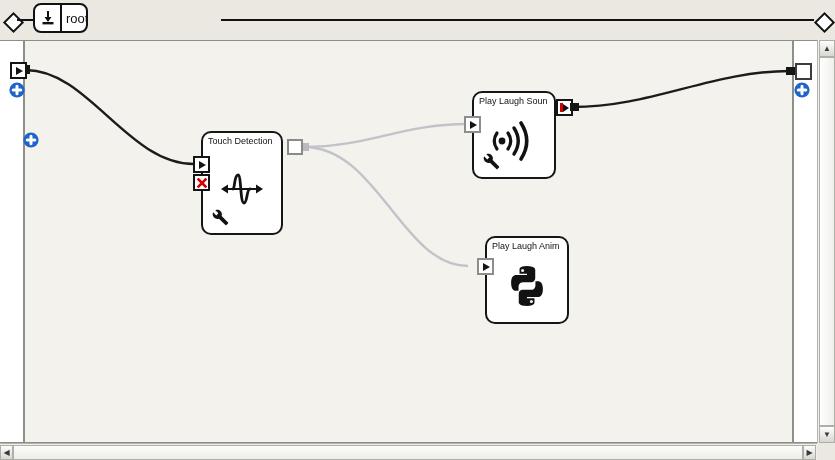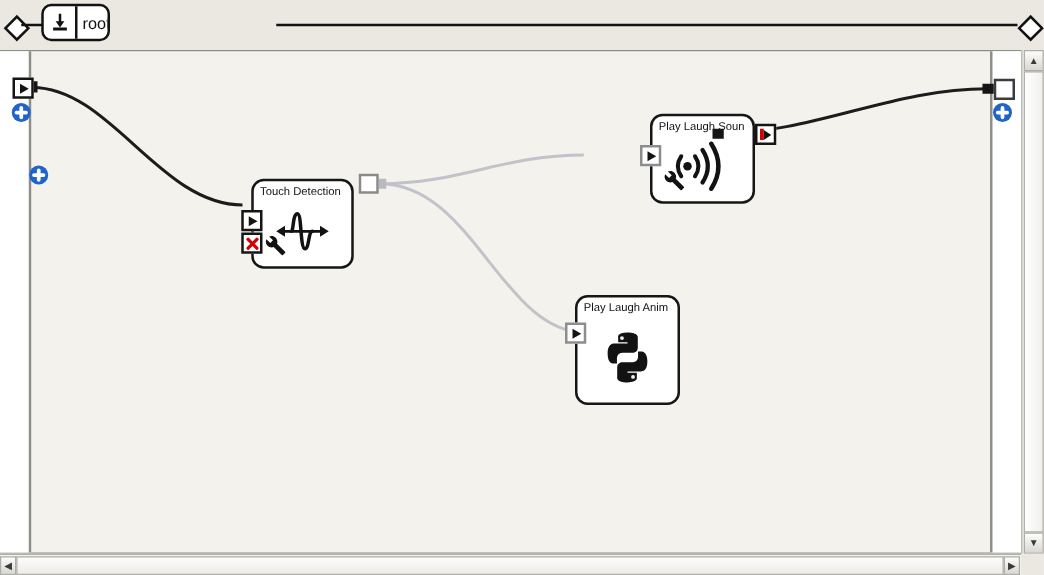--- a/index.html
+++ b/index.html
@@ -98,21 +98,21 @@
 
     <div class="stub" style="left:786px;top:26px;width:11px;height:8px;"></div>
     <div class="port" style="left:795px;top:22px;border-color:#3c3c3c;"></div>
     <div class="plusbtn" style="left:794px;top:41px;">
       <svg width="16" height="16" viewBox="0 0 16 16">
         <circle cx="8" cy="8" r="7.6" fill="#1f64c8"></circle>
         <path d="M8 4.2 V11.8 M4.2 8 H11.8" stroke="#fff" stroke-width="3" stroke-linecap="round"></path>
       </svg>
     </div>
 
-    <div class="nodebox" style="left:201px;top:90px;width:82px;height:72px;margin-top:12px;">
+    <div class="nodebox" style="left:201px;top:90px;width:82px;height:104px;">
       <div class="title">Touch Detection</div>
       <div class="center">
         <svg width="44" height="34" viewBox="0 0 44 34">
           <path d="M5 17 H39" stroke="#121212" stroke-width="2.2" fill="none"></path>
           <path d="M8,12.6 1,17 8,21.4 Z" fill="#121212"></path>
           <path d="M36,12.6 43,17 36,21.4 Z" fill="#121212"></path>
           <path d="M13 17 C15 17 14 3 18 3 C21.5 3 20 31 24 31 C27.5 31 26.5 17 30 17" stroke="#121212" stroke-width="2.8" fill="none" stroke-linecap="round"></path>
         </svg>
       </div>
       <div class="port" style="left:-10px;top:23px;">
@@ -126,21 +126,21 @@
       <div class="wrench">
         <svg width="17" height="17" viewBox="0 0 24 24" fill="#121212">
           <path d="M22.7 19l-9.1-9.1c.9-2.3.4-5-1.5-6.9-2-2-5-2.4-7.4-1.3L9 6 6 9 1.6 4.7C.4 7.1.9 10.1 2.9 12.1c1.9 1.9 4.6 2.4 6.9 1.5l9.1 9.1c.4.4 1 .4 1.4 0l2.3-2.3c.5-.4.5-1.1.1-1.4z"></path>
         </svg>
       </div>
     </div>
 
     <div class="stub stub-gray" style="left:302px;top:102px;width:7px;height:8px;"></div>
     <div class="outconn" style="left:287px;top:98px;"></div>
 
-    <div class="nodebox" style="left:472px;top:50px;width:84px;height:72px;margin-left:48px;">
+    <div class="nodebox" style="left:472px;top:50px;width:84px;height:88px;">
       <div class="title">Play Laugh Soun</div>
       <div class="center">
         <svg width="50" height="42" viewBox="0 0 50 42">
           <circle cx="13" cy="21" r="3.4" fill="#121212"></circle>
           <path d="M8 13 Q2.5 21 8 29" stroke="#121212" stroke-width="3.2" fill="none" stroke-linecap="round"></path>
           <path d="M19 13 Q24.5 21 19 29" stroke="#121212" stroke-width="3.2" fill="none" stroke-linecap="round"></path>
           <path d="M25 8 Q33.5 21 25 34" stroke="#121212" stroke-width="3.4" fill="none" stroke-linecap="round"></path>
           <path d="M32 3 Q43.5 21 32 39" stroke="#121212" stroke-width="3.6" fill="none" stroke-linecap="round"></path>
         </svg>
       </div>
@@ -154,21 +154,21 @@
         </span>
       </div>
       <div class="wrench">
         <svg width="17" height="17" viewBox="0 0 24 24" fill="#121212">
           <path d="M22.7 19l-9.1-9.1c.9-2.3.4-5-1.5-6.9-2-2-5-2.4-7.4-1.3L9 6 6 9 1.6 4.7C.4 7.1.9 10.1 2.9 12.1c1.9 1.9 4.6 2.4 6.9 1.5l9.1 9.1c.4.4 1 .4 1.4 0l2.3-2.3c.5-.4.5-1.1.1-1.4z"></path>
         </svg>
       </div>
     </div>
     <div class="stub" style="left:570px;top:62px;width:9px;height:8px;"></div>
 
-    <div class="nodebox" style="left:460px;top:195px;width:84px;height:88px;">
+    <div class="nodebox" style="left:485px;top:195px;width:84px;height:88px;">
       <div class="title">Play Laugh Anim</div>
       <div class="center">
         <svg width="46" height="46" viewBox="0 0 24 24">
           <path fill="#121212" d="M11.9 1.6c-4.2 0-3.8 1.9-3.8 1.9v2.1h3.9v.6H6.4s-2.7-.3-2.7 4.1c0 4.4 2.4 4.2 2.4 4.2h1.5v-2.1s-.1-2.4 2.4-2.4h4s2.3.1 2.3-2.2V3.7s.4-2.1-4.4-2.1z"></path>
           <path fill="#121212" d="M12.1 22.4c4.2 0 3.8-1.9 3.8-1.9v-2.1h-3.9v-.6h5.6s2.7.3 2.7-4.1c0-4.4-2.4-4.2-2.4-4.2h-1.5v2.1s.1 2.4-2.4 2.4h-4s-2.3-.1-2.3 2.2v4.1s-.4 2.1 4.4 2.1z"></path>
           <circle cx="9.7" cy="3.9" r="0.8" fill="#f3f2ec"></circle>
           <circle cx="14.3" cy="20.1" r="0.8" fill="#f3f2ec"></circle>
         </svg>
       </div>
       <div class="port grayb" style="left:-10px;top:20px;">

